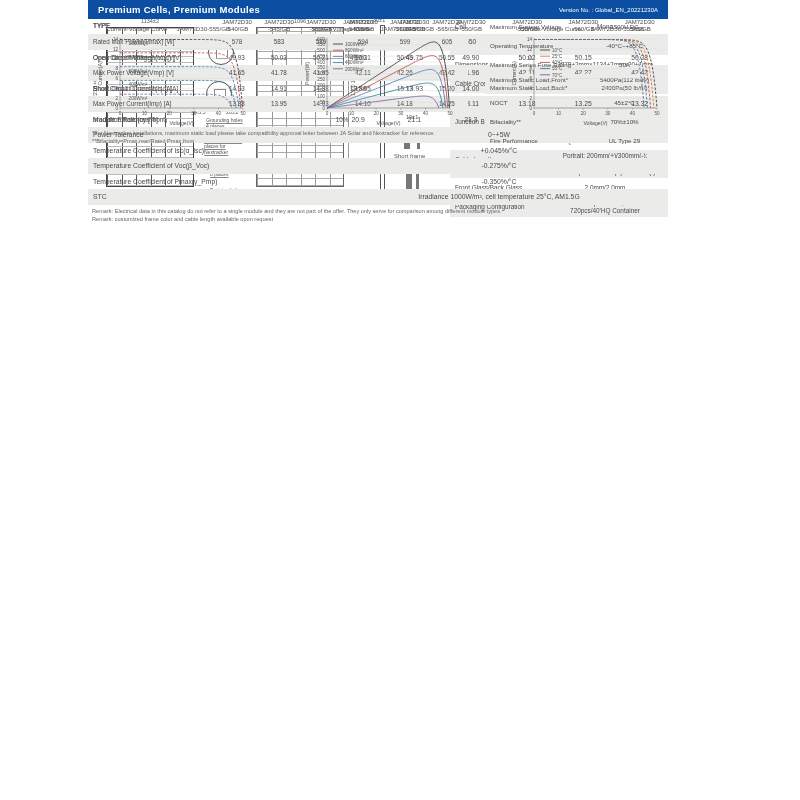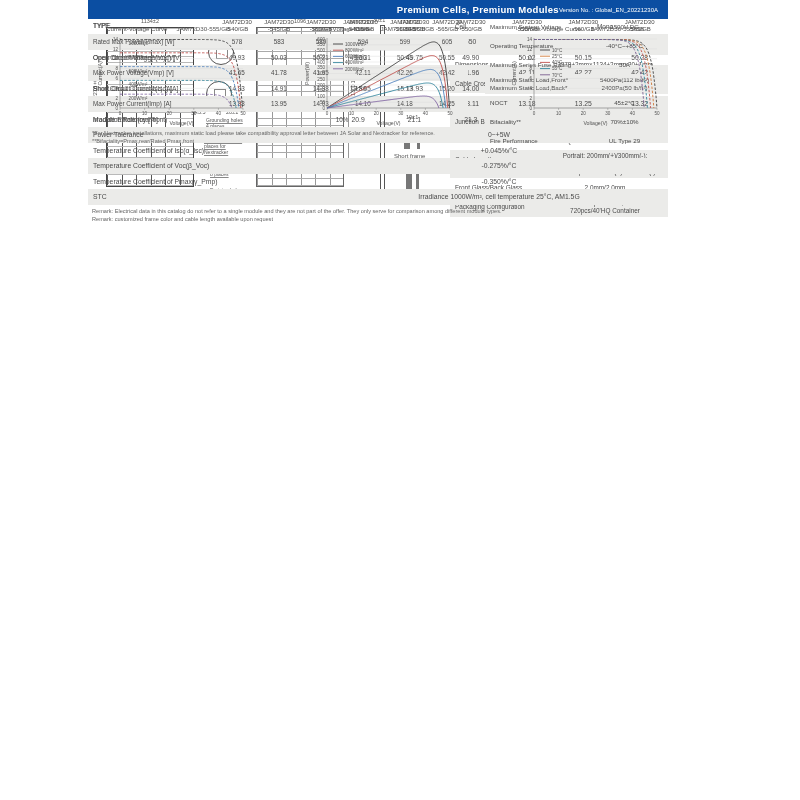--- a/index.html
+++ b/index.html
@@ -36,21 +36,21 @@
 .ratio .mxspan{flex:1;text-align:center}
 .remark{font-size:5.6px;color:#666;padding:3px 0 0 4px;line-height:1.35;white-space:pre-line}
 
 #sec-stc{top:236}
 #row3{top:463;display:flex;gap:17px}
 .col-ratio{width:380px}
 .col-oper{width:183px}
 .col-oper .kvlabel{width:96px}
 .col-oper .kv{font-size:6.2px}
 #sec-char{top:630}
-#footer{top:766;height:19px;background:#0b4ea2;color:#fff;display:flex;align-items:center;justify-content:flex-end;padding:0 10px}
+#footer{top:766;height:19px;background:#0b4ea2;color:#fff;display:flex;align-items:center;justify-content:space-between;padding:0 10px}
 .footer-left{font-size:9.5px;font-weight:bold;letter-spacing:.3px}
 .footer-right{font-size:6px}
 
 .charts{display:flex;justify-content:space-between;padding:6px 6px 0 8px}
 .chart{width:152px}
 .chart-title{font-size:6.2px;color:#555;padding:2px 0 2px 10px;white-space:nowrap}
 .chart-title .sub{margin-left:9px}
 
 .mech-body{position:relative;height:196px;font-size:5.5px;color:#555}
 .mech-body .lbl{position:absolute;white-space:pre-line;line-height:1.2}

